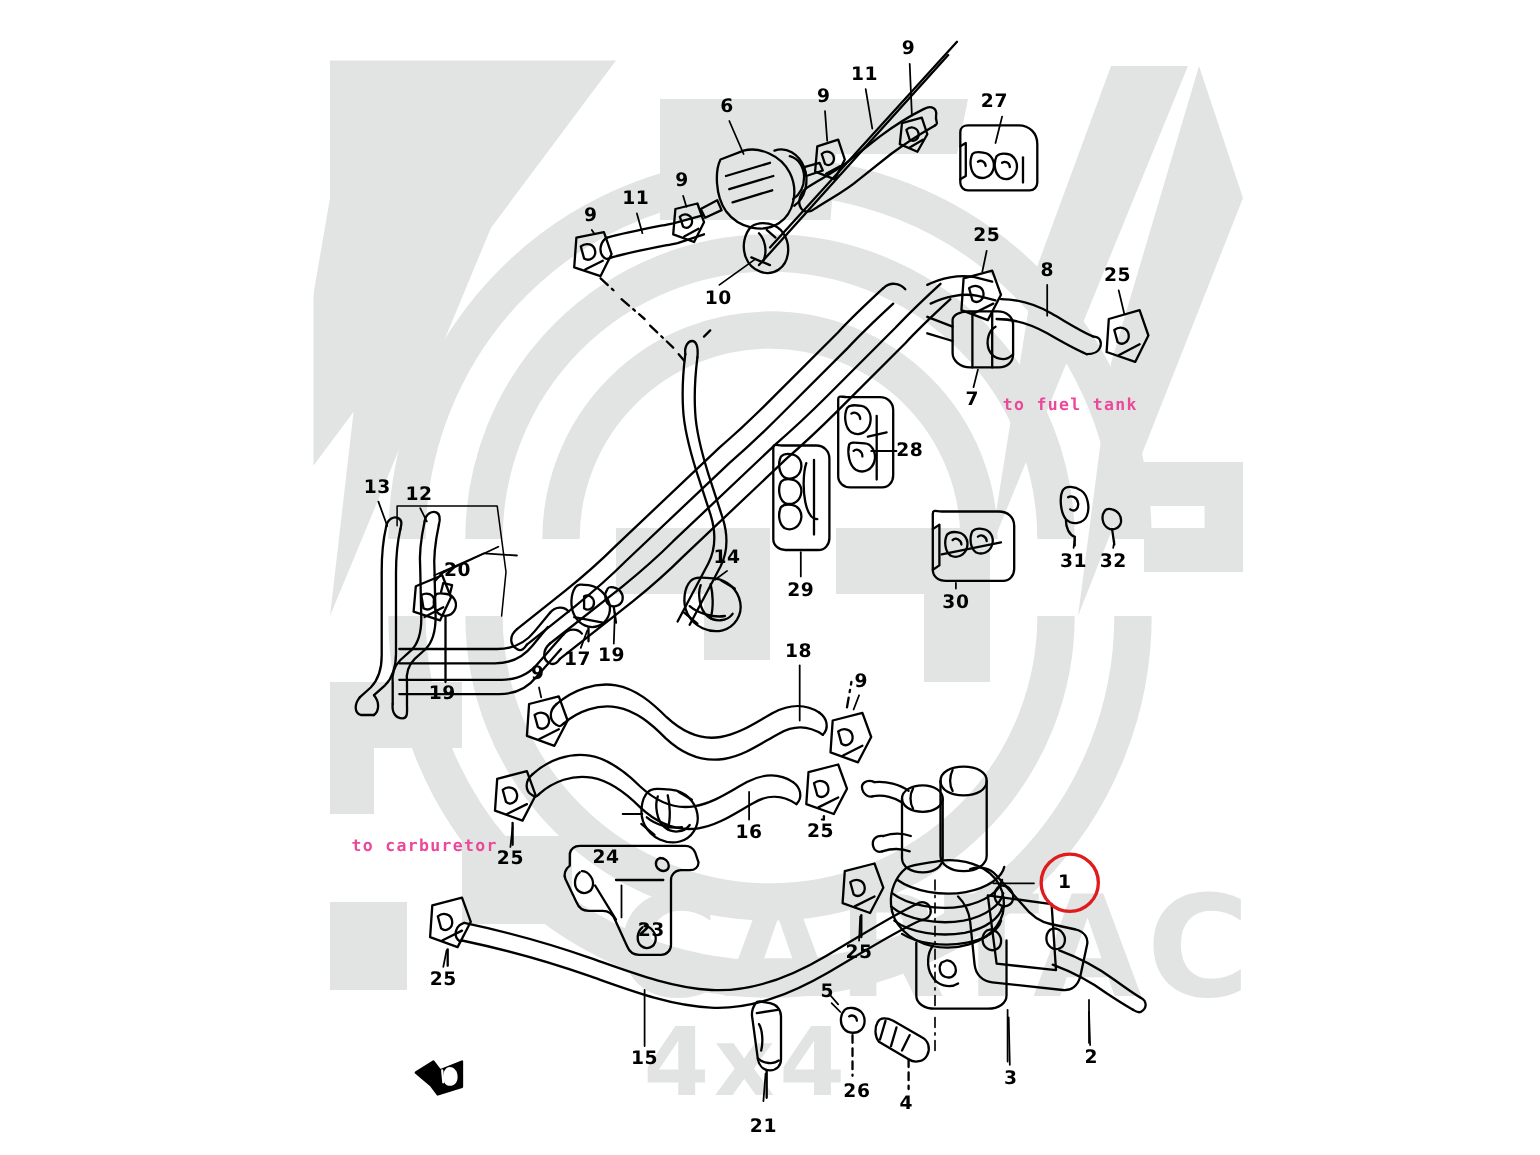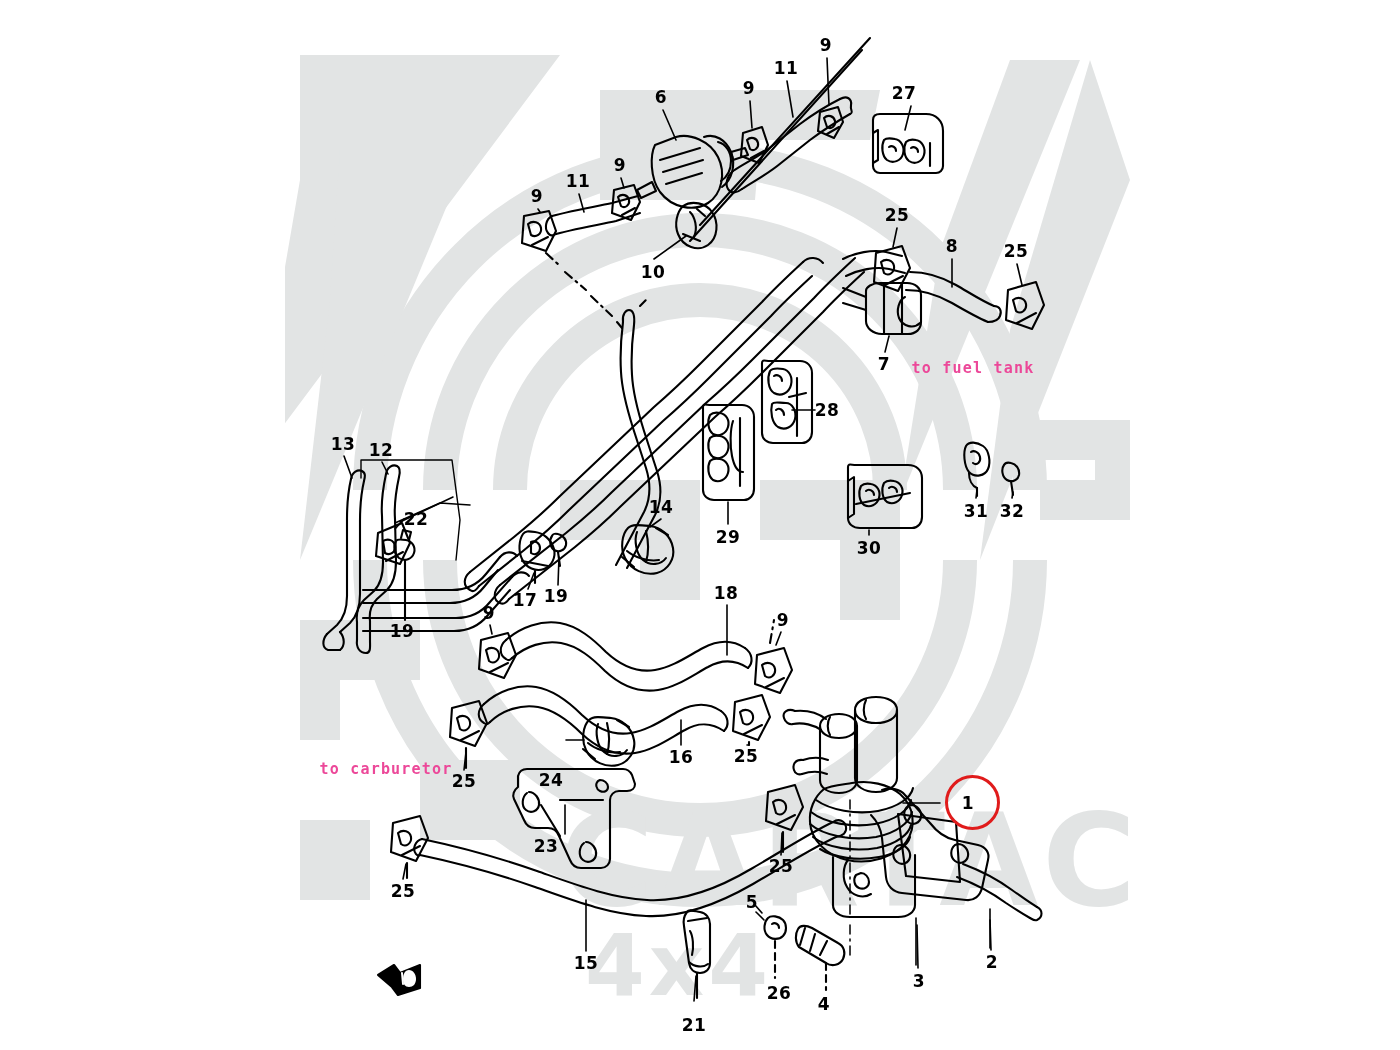--- a/index.html
+++ b/index.html
@@ -552,39 +552,39 @@
       <div class="part-label" style="left: 578px; top: 181px;">11</div>
       <div class="part-label" style="left: 537px; top: 196px;">9</div>
       <div class="part-label" style="left: 653px; top: 272px;">10</div>
       <div class="part-label" style="left: 897px; top: 215px;">25</div>
       <div class="part-label" style="left: 952px; top: 246px;">8</div>
       <div class="part-label" style="left: 1016px; top: 251px;">25</div>
       <div class="part-label" style="left: 884px; top: 364px;">7</div>
       <div class="part-label" style="left: 827px; top: 410px;">28</div>
       <div class="part-label" style="left: 343px; top: 444px;">13</div>
       <div class="part-label" style="left: 381px; top: 450px;">12</div>
-      <div class="part-label" style="left: 416px; top: 519px;">22</div>
+      <div class="part-label" style="left: 416px; top: 519px;">20</div>
       <div class="part-label" style="left: 402px; top: 631px;">19</div>
       <div class="part-label" style="left: 661px; top: 507px;">14</div>
       <div class="part-label" style="left: 728px; top: 537px;">29</div>
       <div class="part-label" style="left: 869px; top: 548px;">30</div>
       <div class="part-label" style="left: 976px; top: 511px;">31</div>
       <div class="part-label" style="left: 1012px; top: 511px;">32</div>
       <div class="part-label" style="left: 525px; top: 600px;">17</div>
       <div class="part-label" style="left: 556px; top: 596px;">19</div>
       <div class="part-label" style="left: 489px; top: 613px;">9</div>
       <div class="part-label" style="left: 726px; top: 593px;">18</div>
       <div class="part-label" style="left: 783px; top: 620px;">9</div>
       <div class="part-label" style="left: 464px; top: 781px;">25</div>
       <div class="part-label" style="left: 551px; top: 780px; text-align: center;">24</div>
       <div class="part-label" style="left: 681px; top: 757px;">16</div>
       <div class="part-label" style="left: 746px; top: 756px;">25</div>
       <div class="part-label" style="left: 968px; top: 803px;">1</div>
       <div class="part-label" style="left: 403px; top: 891px;">25</div>
-      <div class="part-label" style="left: 546px; top: 846px;">23</div>
+      <div class="part-label" style="left: 592px; top: 846px;">23</div>
       <div class="part-label" style="left: 781px; top: 866px;">25</div>
       <div class="part-label" style="left: 586px; top: 963px;">15</div>
       <div class="part-label" style="left: 752px; top: 902px;">5</div>
       <div class="part-label" style="left: 779px; top: 993px;">26</div>
       <div class="part-label" style="left: 824px; top: 1004px;">4</div>
       <div class="part-label" style="left: 694px; top: 1025px;">21</div>
       <div class="part-label" style="left: 919px; top: 981px;">3</div>
       <div class="part-label" style="left: 992px; top: 962px;">2</div>
       <div class="note-label" style="left: 973px; top: 368px;">to fuel tank</div>
       <div class="note-label" style="left: 386px; top: 769px;">to carburetor</div>

